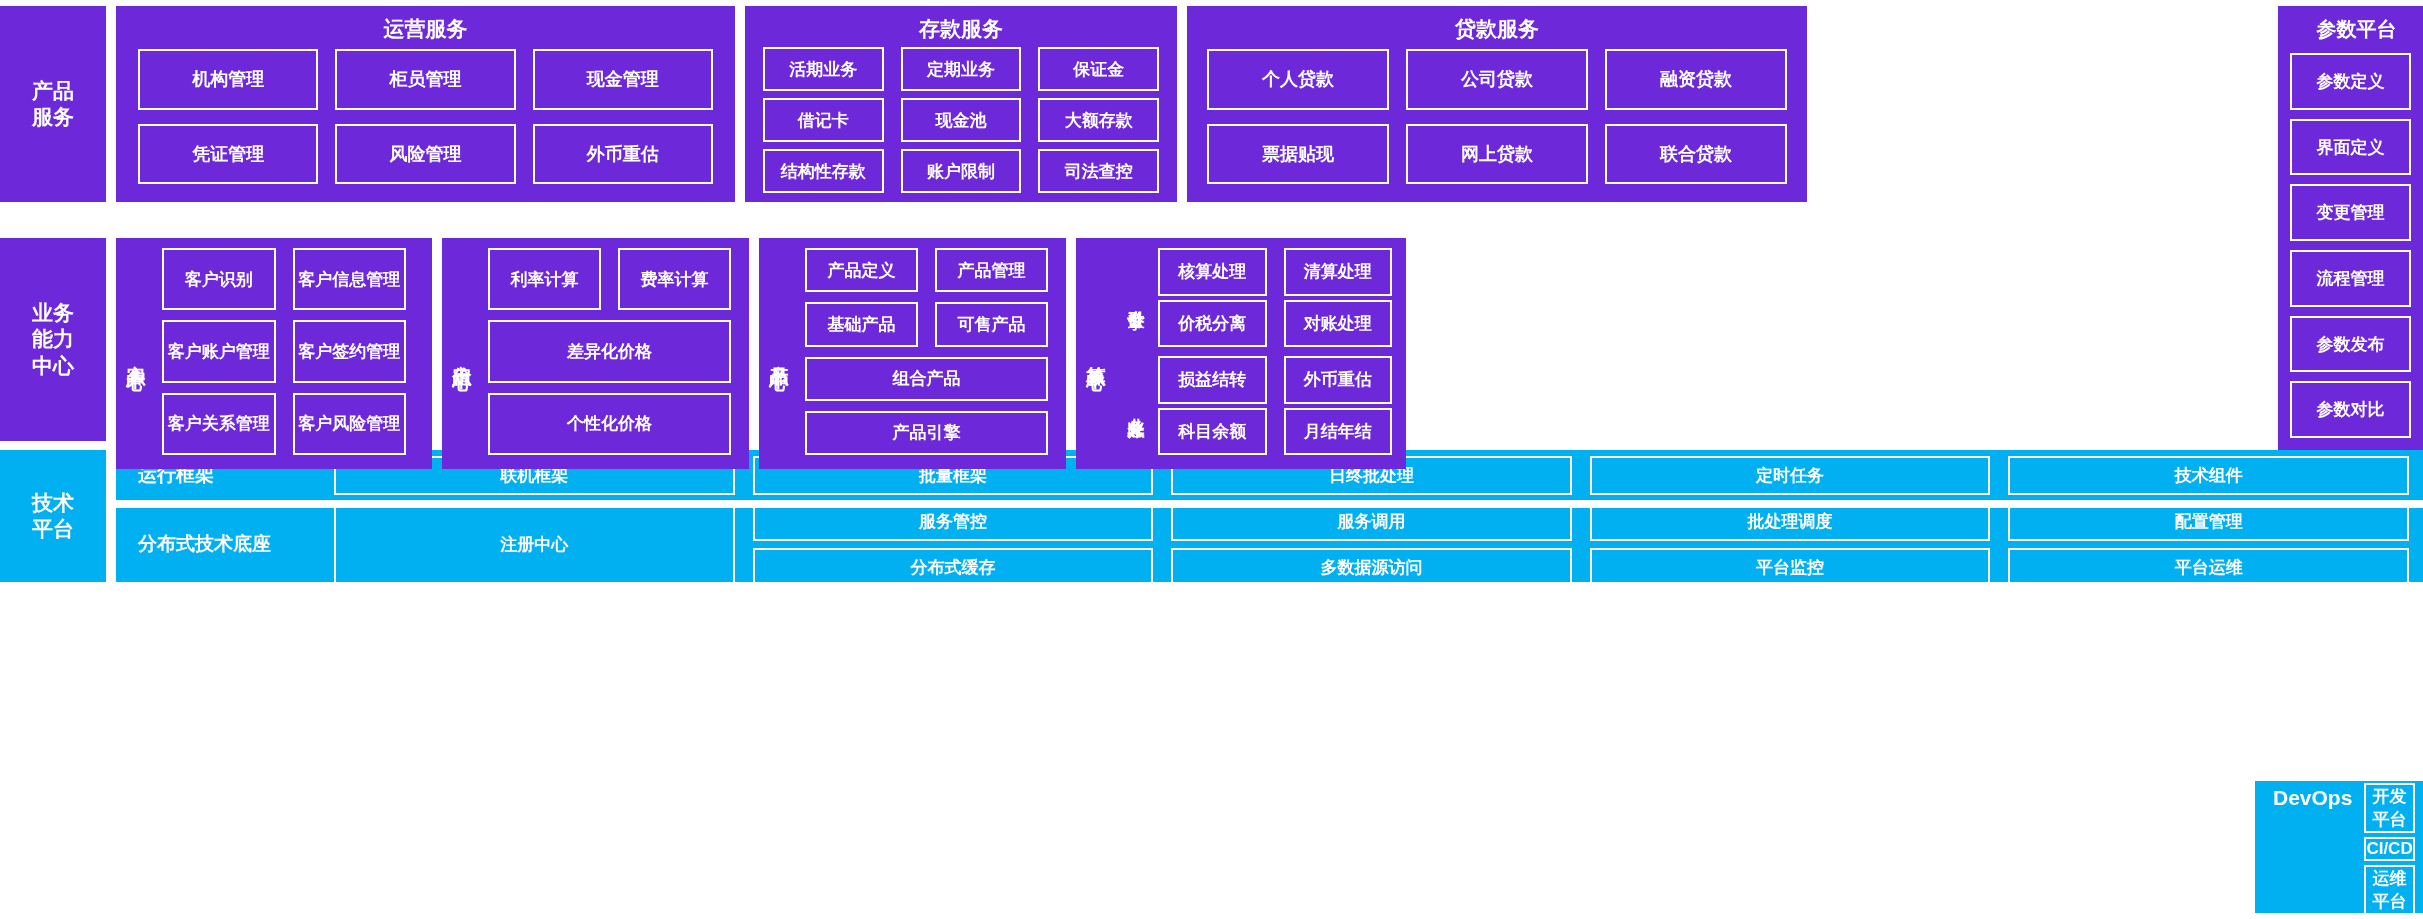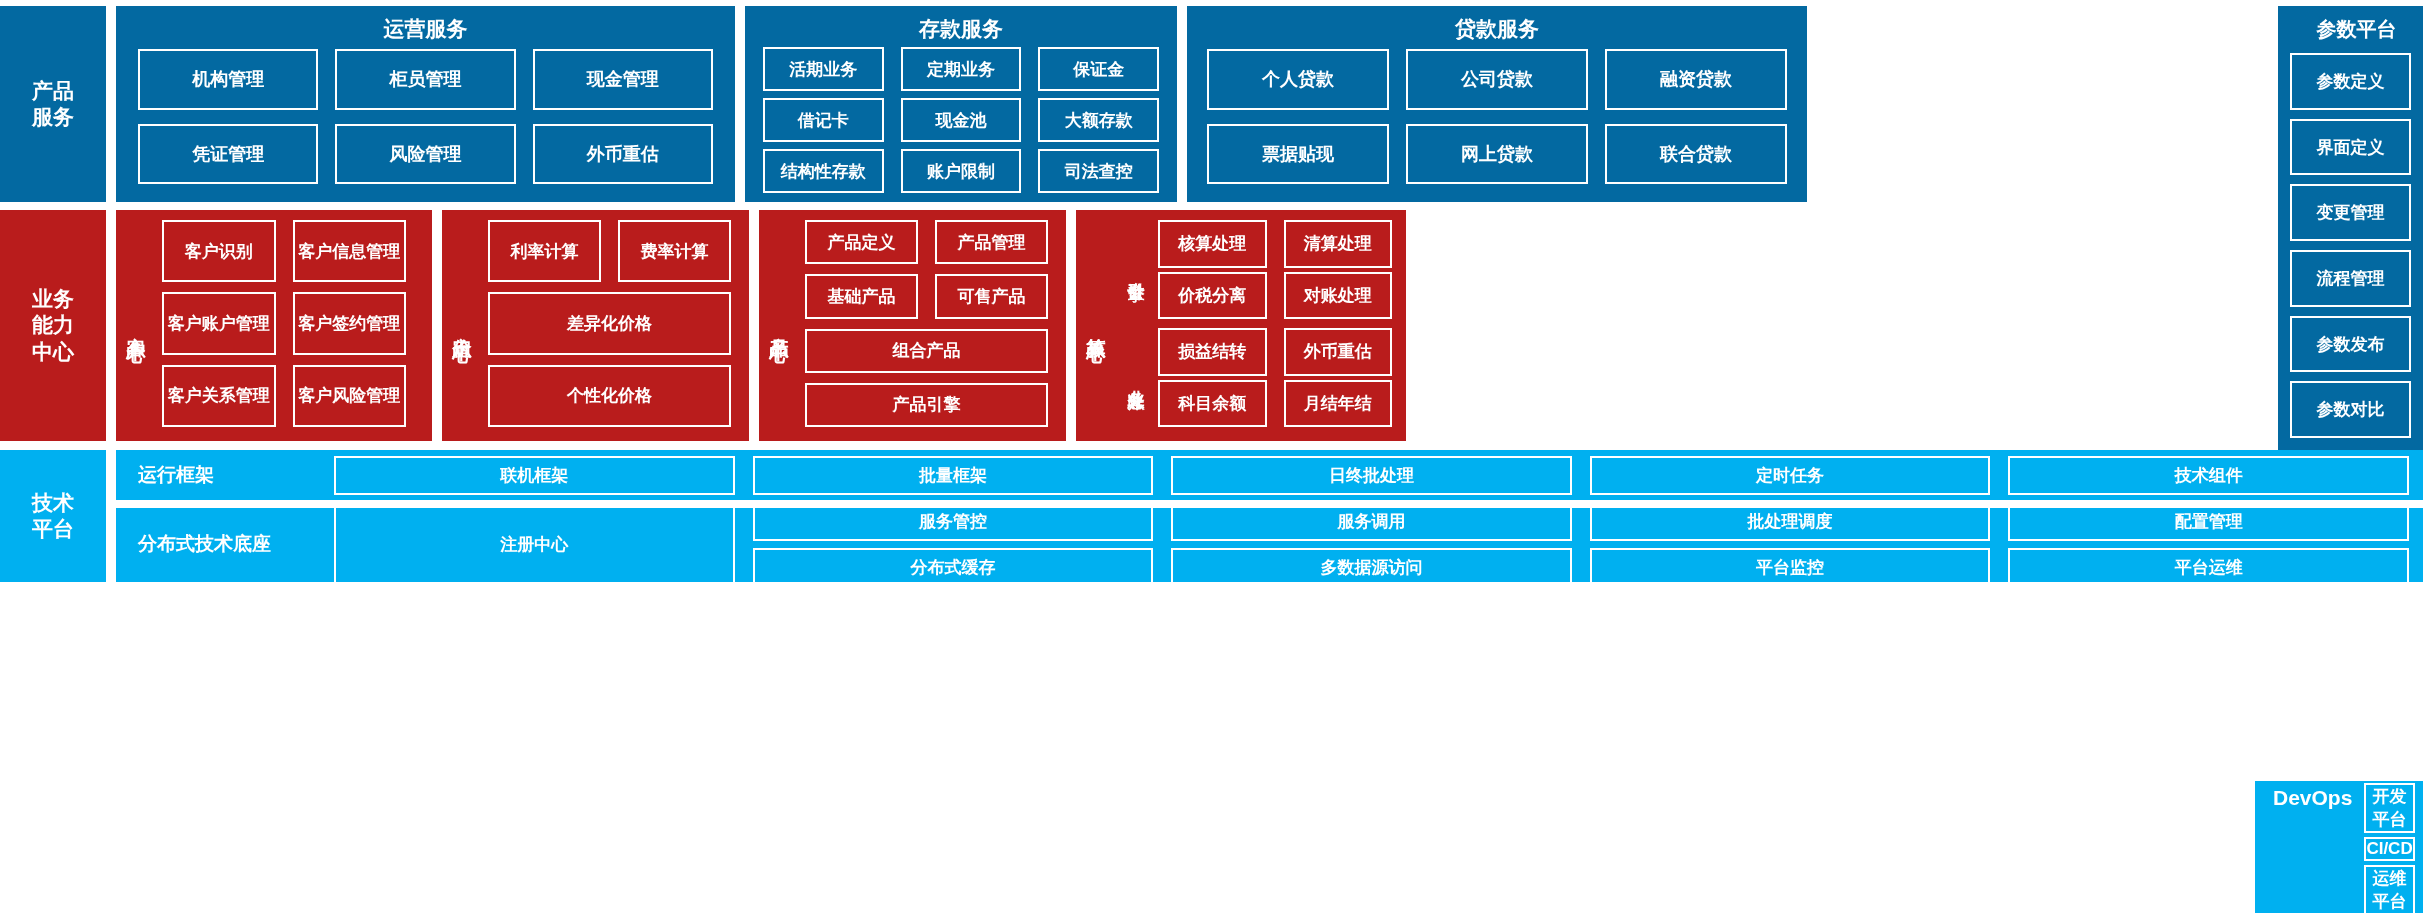--- a/index.html
+++ b/index.html
@@ -9,22 +9,22 @@
     font-family: "Liberation Sans", "DejaVu Sans", sans-serif;
     overflow: hidden;
   }
   .canvas { position: relative; width: 2423px; height: 919px; padding: 6px 0 0 0; }
 
   
   .band { display: flex; gap: 10px; width: 2423px; }
   .band-main { display: flex; gap: 10px; flex: 1; }
 
   
-  .teal      { background: #0369a1; }
-  .gray      { background: #b91c1c; }
+  .teal      { background: #6d28d9; }
+  .gray      { background: #6d28d9; margin-top: 28px; }
   .brightblue{ background: #00B0F0; }
 
   
   .rowlabel {
     width: 106px; flex: 0 0 106px;
     display: flex; align-items: center; justify-content: center;
     color: #ffffff; font-weight: bold; font-size: 21px; line-height: 1.25;
     text-align: right; white-space: pre-line;
   }
 

